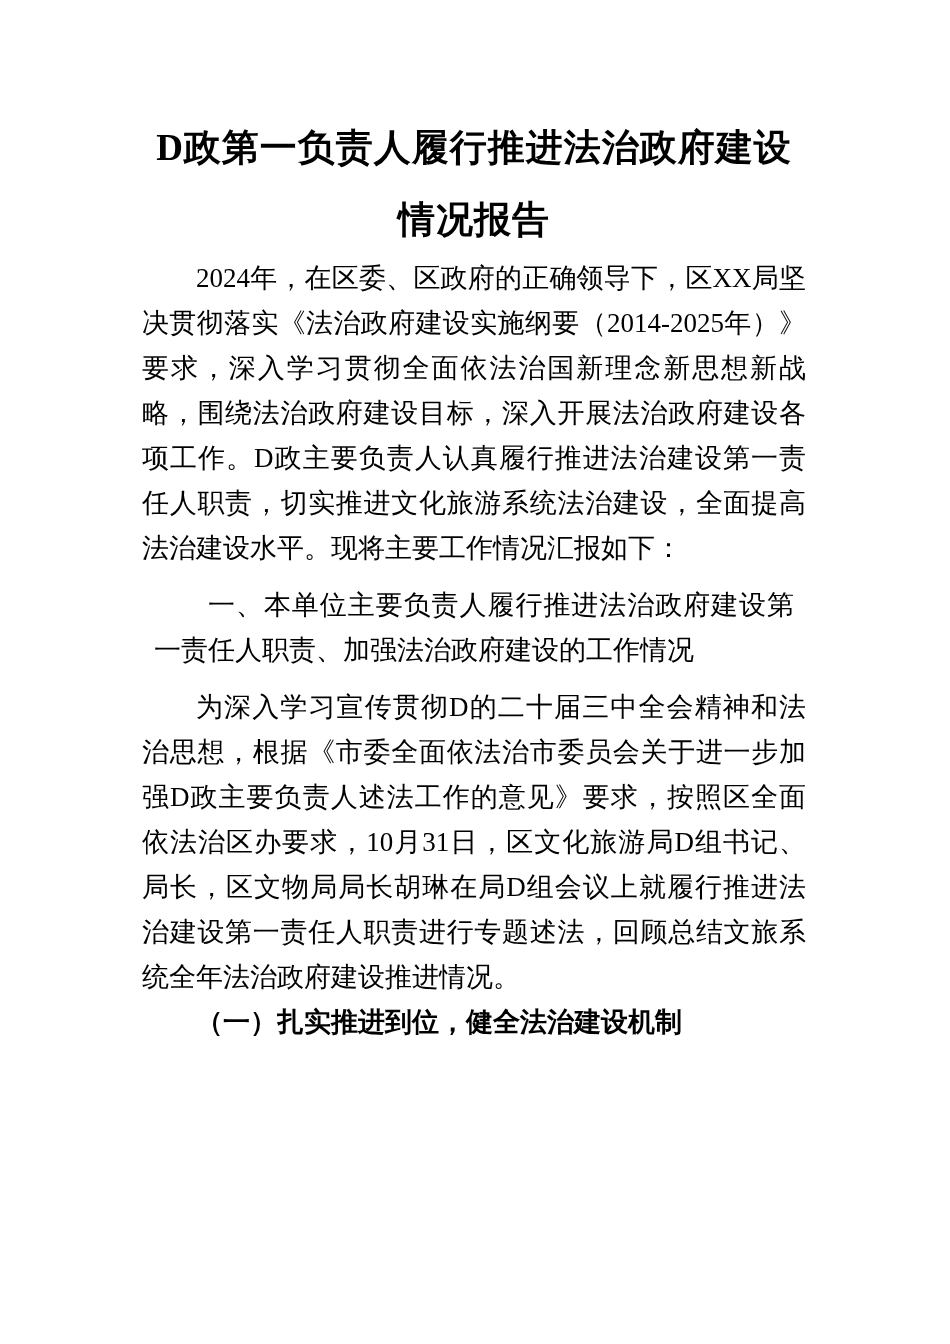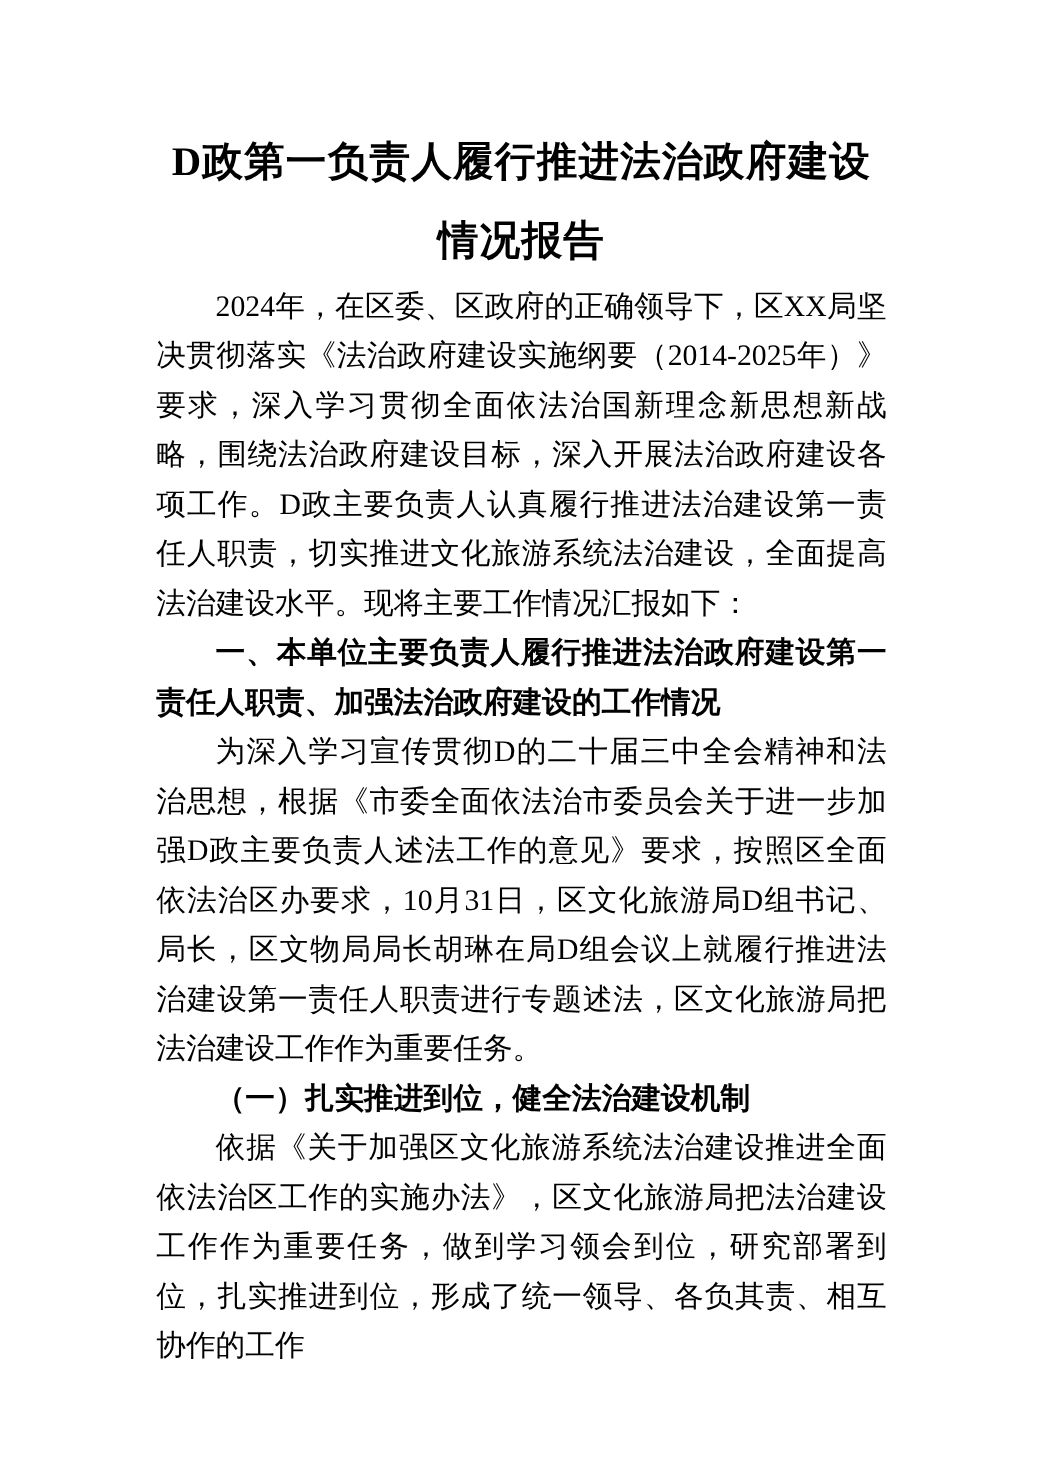--- a/index.html
+++ b/index.html
@@ -37,27 +37,27 @@
     line-height: 45px;
     text-align: justify;
     text-justify: inter-ideograph;
     text-indent: 2em;
     margin: 0;
     word-break: break-all;
   }
   
   .h-level1 {
     font-family: "Liberation Sans", "DejaVu Sans", sans-serif;
-    font-weight: 700;
+    font-weight: 400;
     font-size: 27px;
     line-height: 45px;
     text-align: justify;
     text-justify: inter-ideograph;
     text-indent: 2em;
-    margin: 0;
+    margin: 12px;
     word-break: break-all;
   }
   
   .h-level2 {
     font-family: "Liberation Serif", "DejaVu Serif", serif;
     font-weight: 700;
     font-size: 27px;
     line-height: 45px;
     text-indent: 2em;
     margin: 0;
@@ -68,19 +68,18 @@
 <body>
 
 <div class="page">
 
   <h1 class="doc-title">D政第一负责人履行推进法治政府建设情况报告</h1>
 
   <p class="para">2024年，在区委、区政府的正确领导下，区XX局坚决贯彻落实《法治政府建设实施纲要（2014-2025年）》要求，深入学习贯彻全面依法治国新理念新思想新战略，围绕法治政府建设目标，深入开展法治政府建设各项工作。D政主要负责人认真履行推进法治建设第一责任人职责，切实推进文化旅游系统法治建设，全面提高法治建设水平。现将主要工作情况汇报如下：</p>
 
   <h2 class="h-level1">一、本单位主要负责人履行推进法治政府建设第一责任人职责、加强法治政府建设的工作情况</h2>
 
-  <p class="para">为深入学习宣传贯彻D的二十届三中全会精神和法治思想，根据《市委全面依法治市委员会关于进一步加强D政主要负责人述法工作的意见》要求，按照区全面依法治区办要求，10月31日，区文化旅游局D组书记、局长，区文物局局长胡琳在局D组会议上就履行推进法治建设第一责任人职责进行专题述法，区文化旅游局把法治建设工作作为重要任务。</p>
+  <p class="para">为深入学习宣传贯彻D的二十届三中全会精神和法治思想，根据《市委全面依法治市委员会关于进一步加强D政主要负责人述法工作的意见》要求，按照区全面依法治区办要求，10月31日，区文化旅游局D组书记、局长，区文物局局长胡琳在局D组会议上就履行推进法治建设第一责任人职责进行专题述法，回顾总结文旅系统全年法治政府建设推进情况。</p>
 
   <h3 class="h-level2">（一）扎实推进到位，健全法治建设机制</h3>
 
-  <p class="para">依据《关于加强区文化旅游系统法治建设推进全面依法治区工作的实施办法》，区文化旅游局把法治建设工作作为重要任务，做到学习领会到位，研究部署到位，扎实推进到位，形成了统一领导、各负其责、相互协作的工作</p>
 
 </div>
 
 </body></html>

